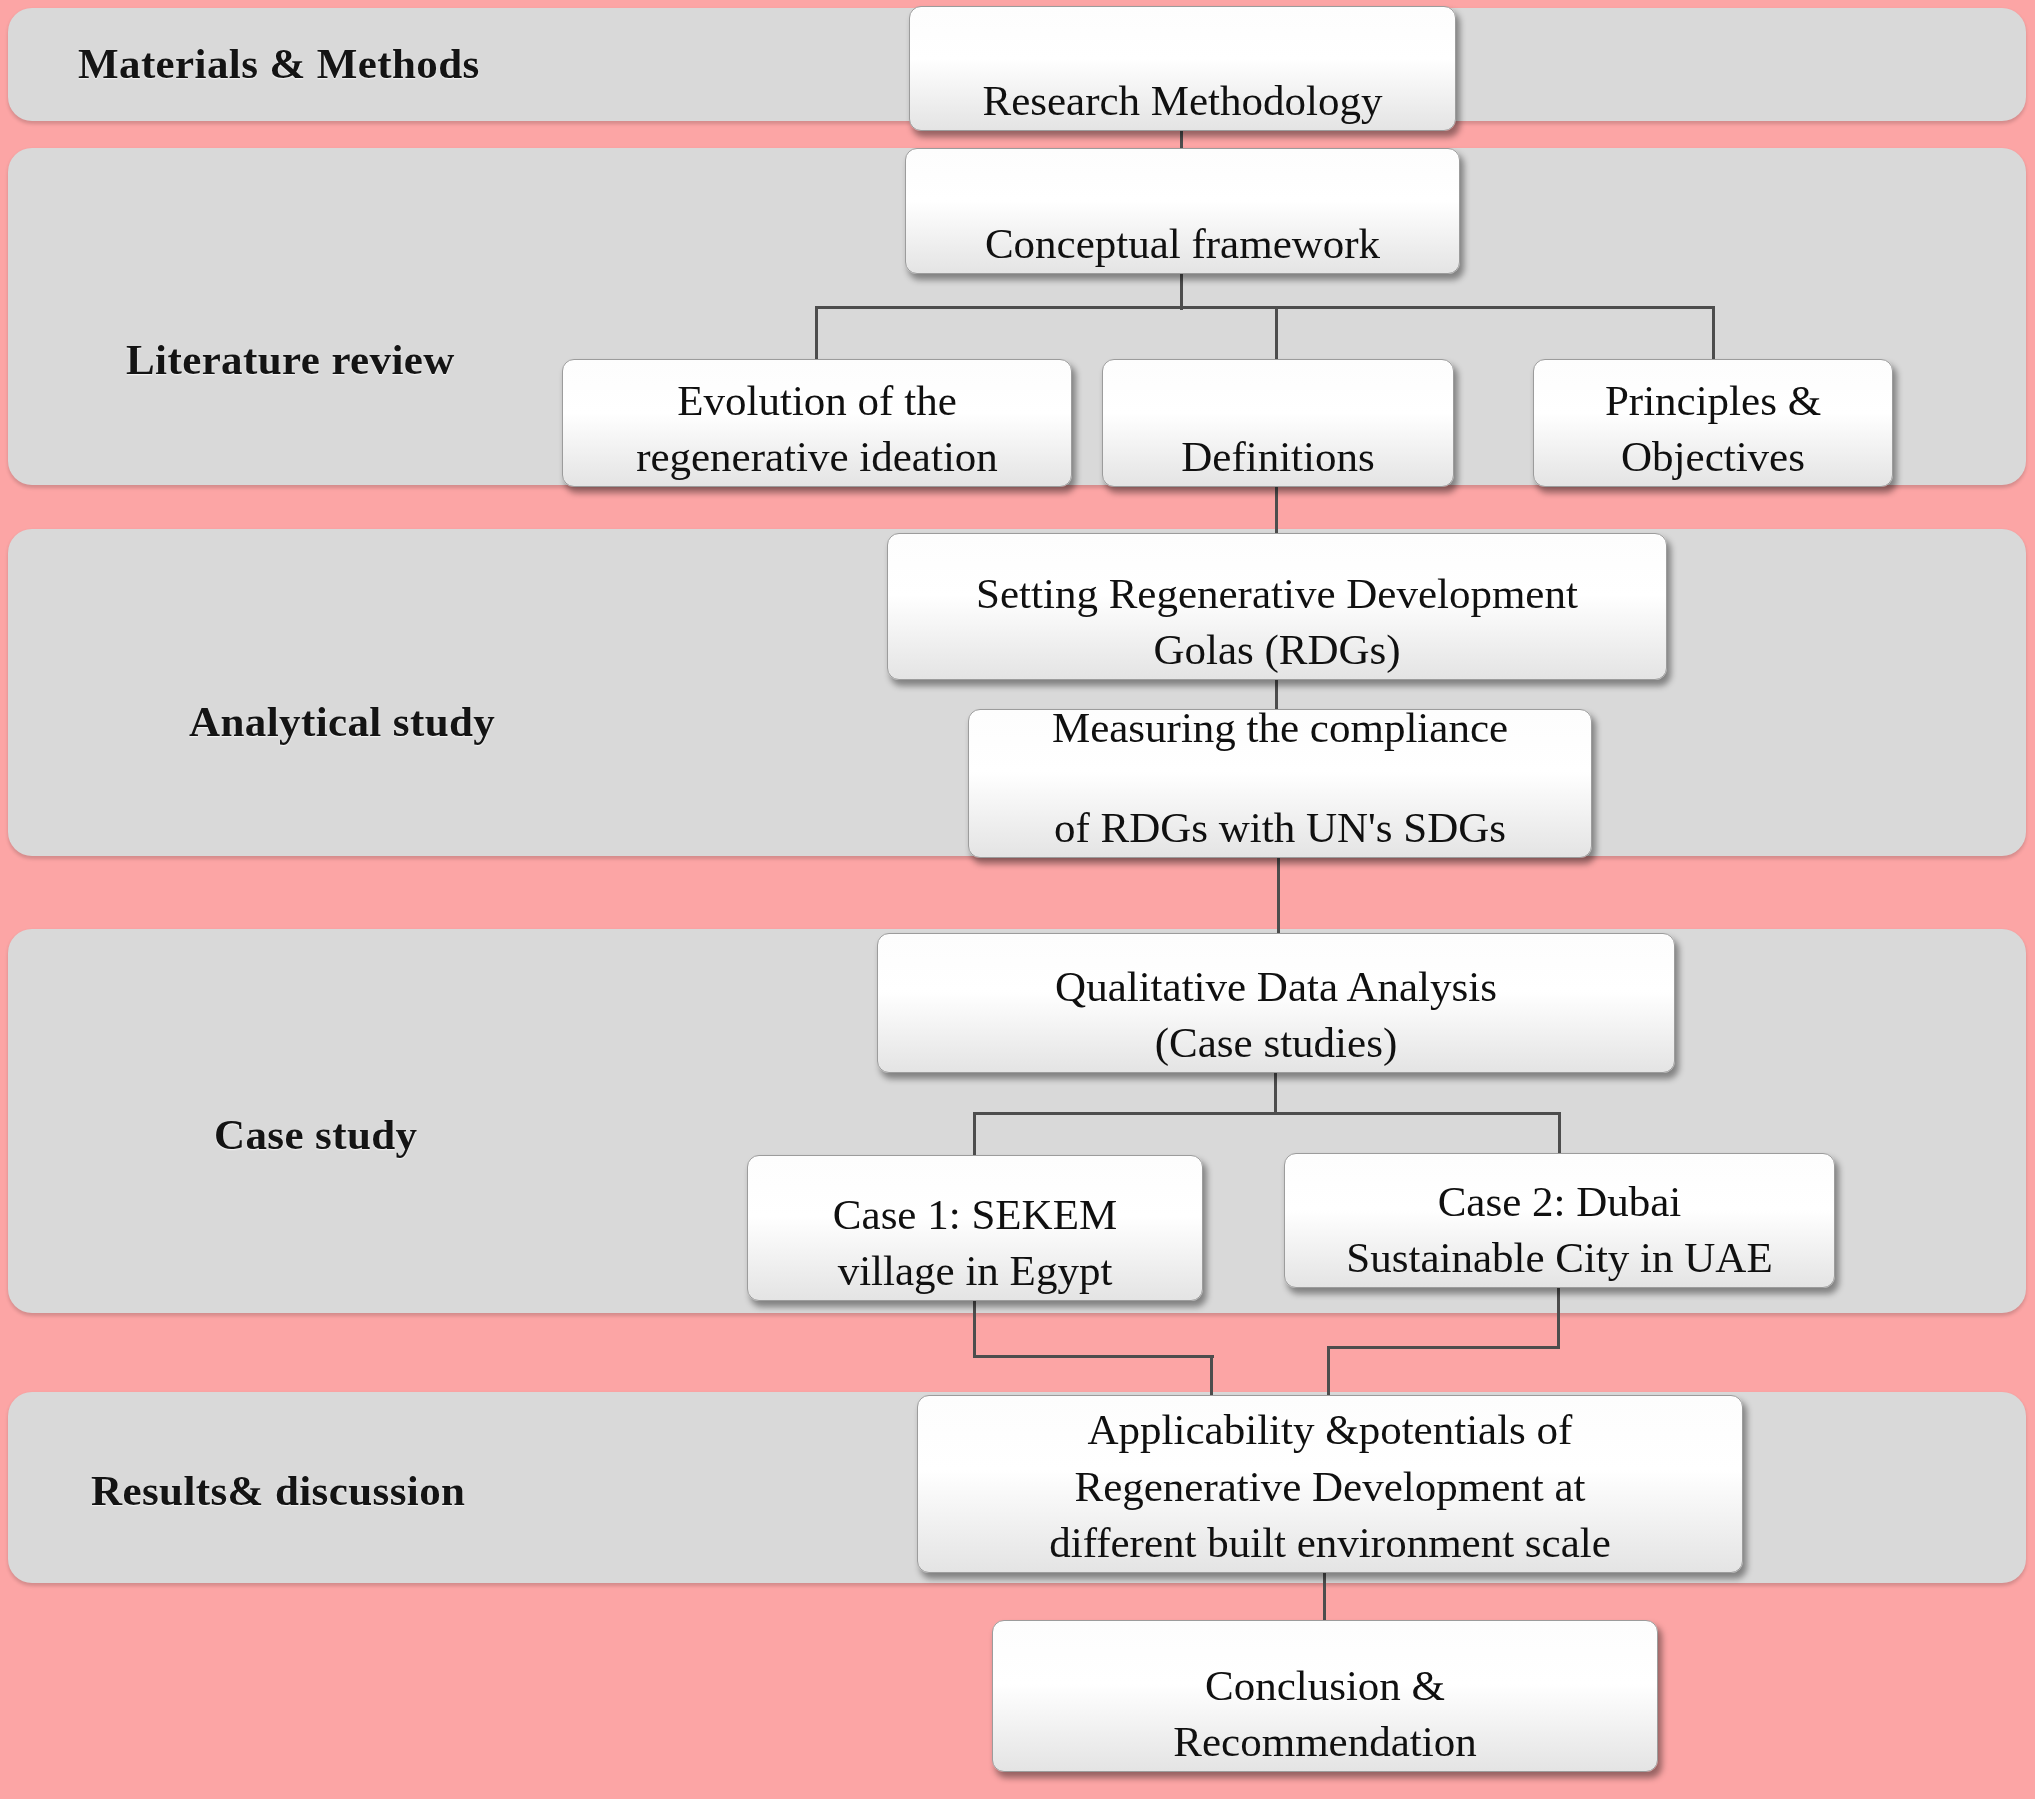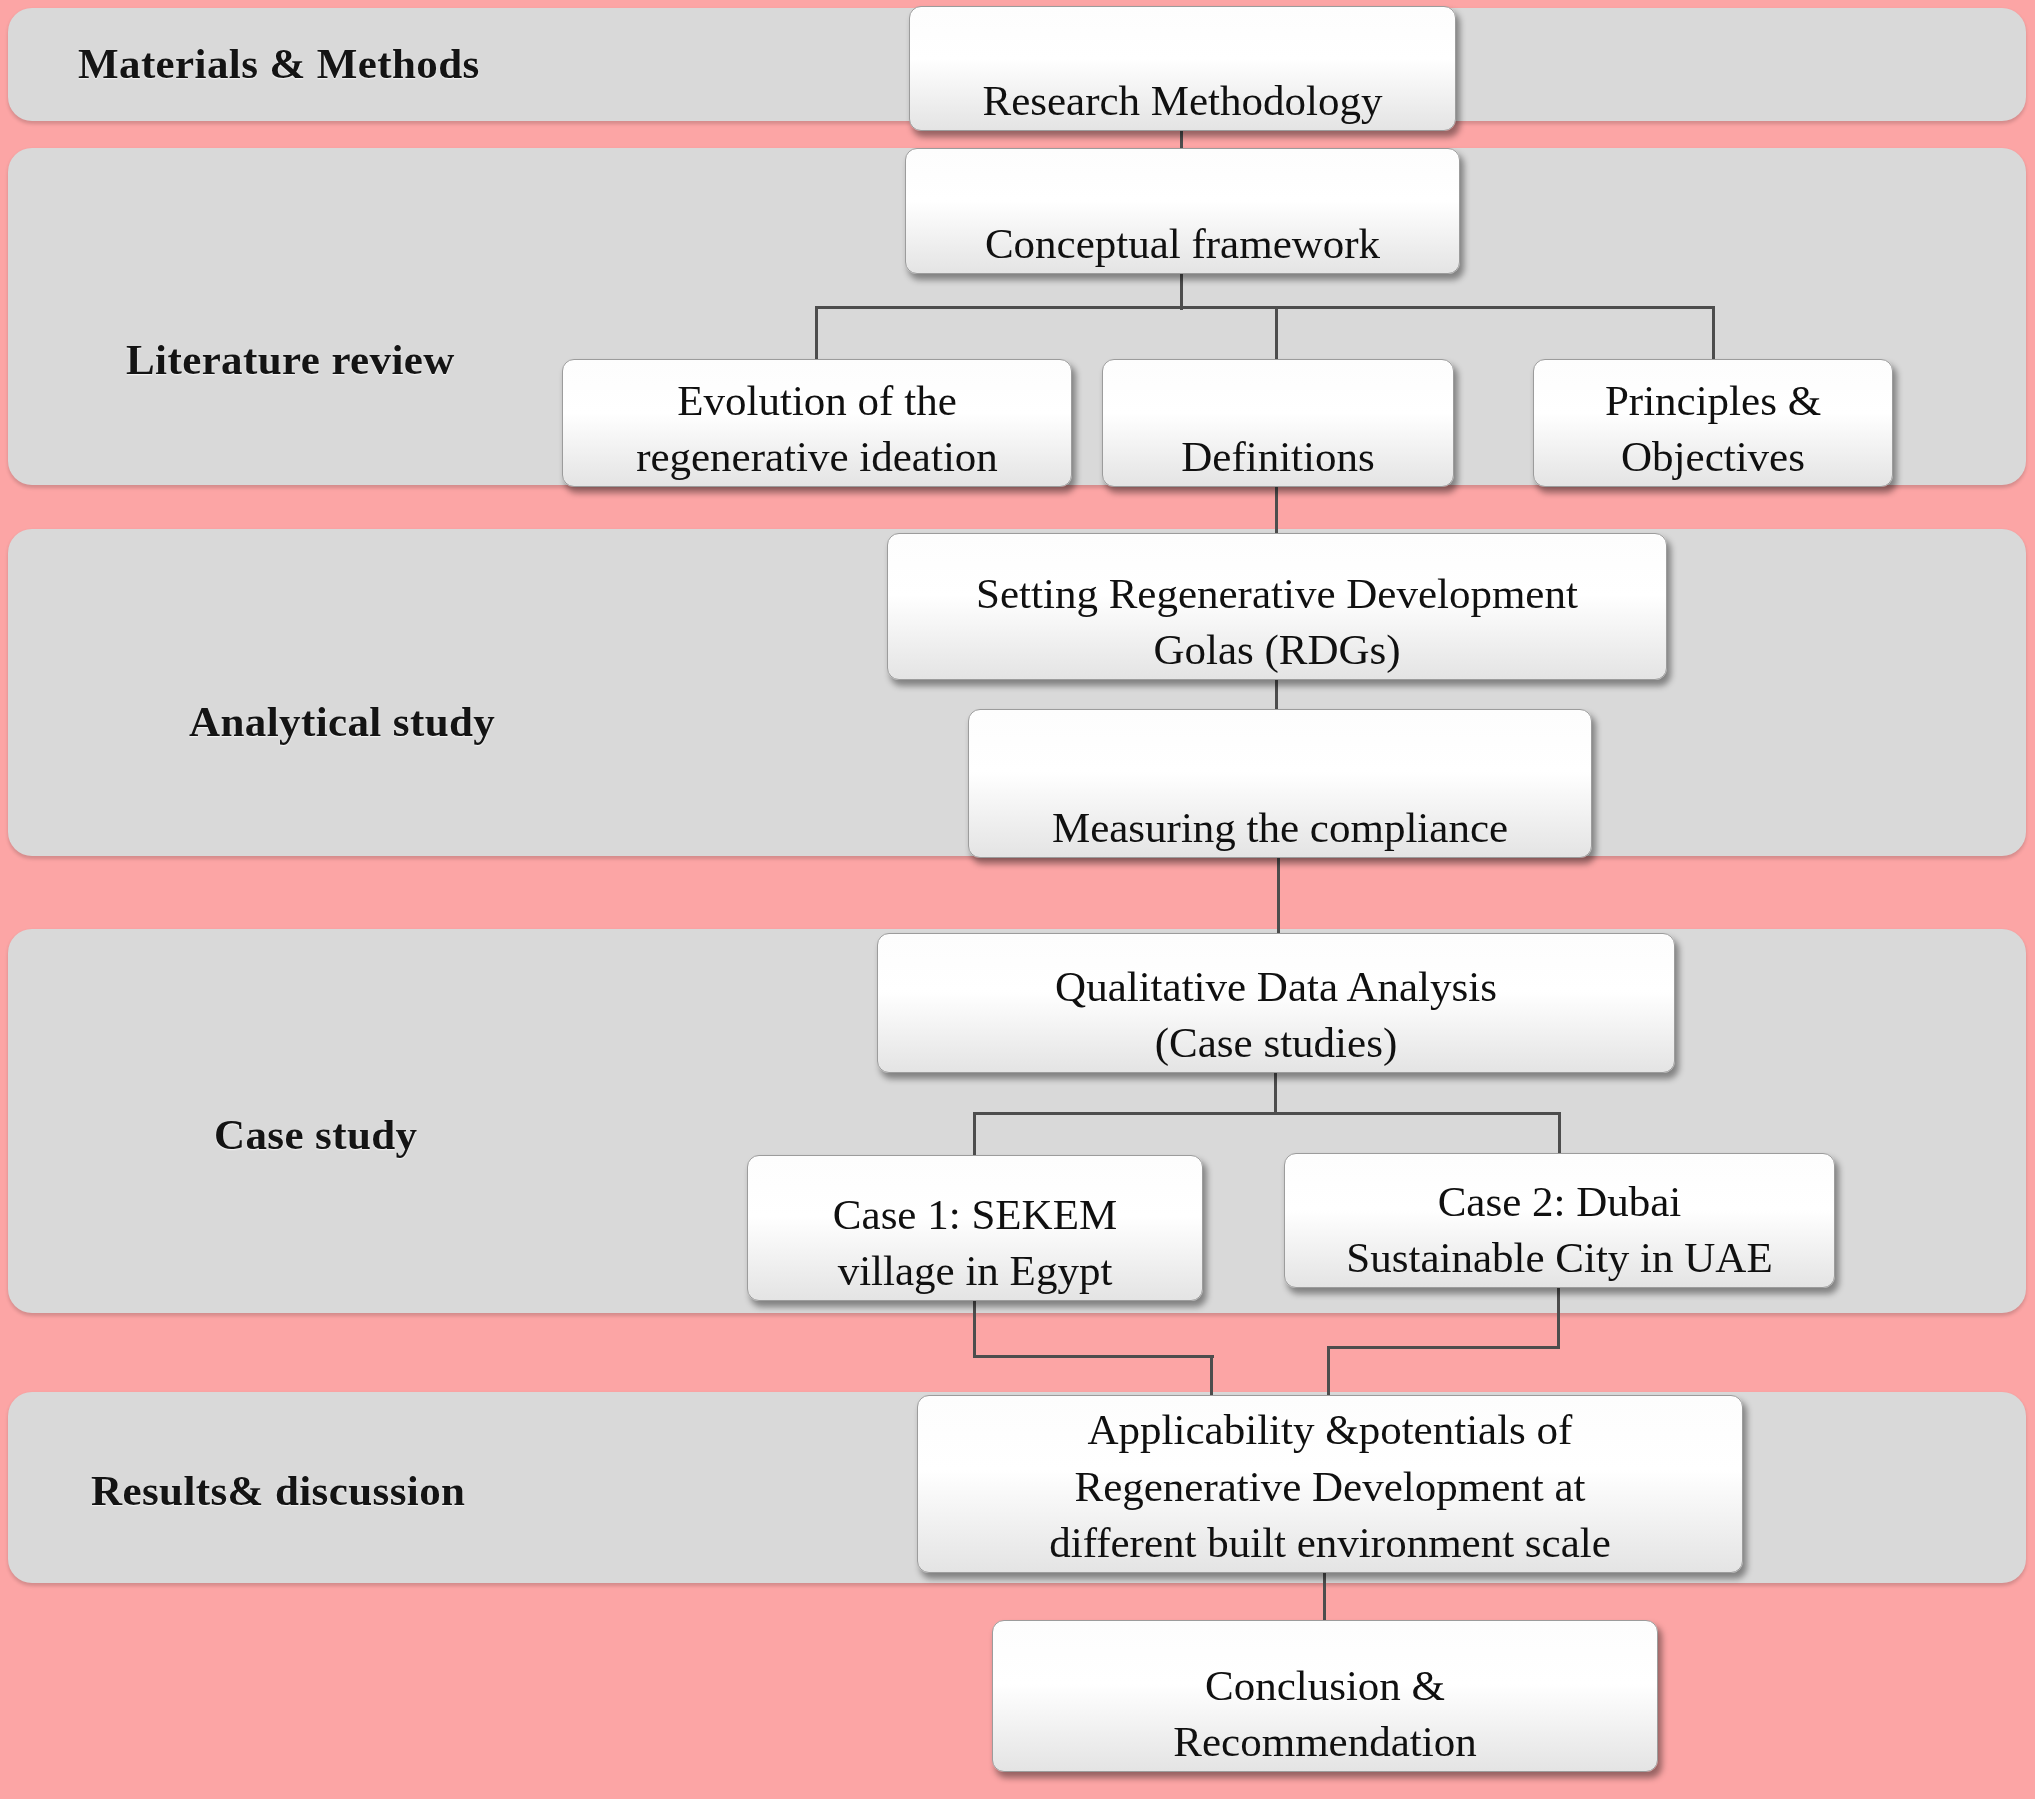--- a/index.html
+++ b/index.html
@@ -117,20 +117,21 @@
     <div>Objectives</div>
   </div>
 
   <div class="fbox" id="box-setting-rdg">
     <div>Setting Regenerative Development</div>
     <div>Golas (RDGs)</div>
   </div>
 
   <div class="fbox" id="box-measuring">
     <div>Measuring the compliance</div>
+    <div>of RDGs with UN's SDGs</div>
   </div>
 
   <div class="fbox" id="box-qualitative">
     <div>Qualitative Data Analysis</div>
     <div>(Case studies)</div>
   </div>
 
   <div class="fbox" id="box-case1">
     <div>Case 1: SEKEM</div>
     <div>village in Egypt</div>

